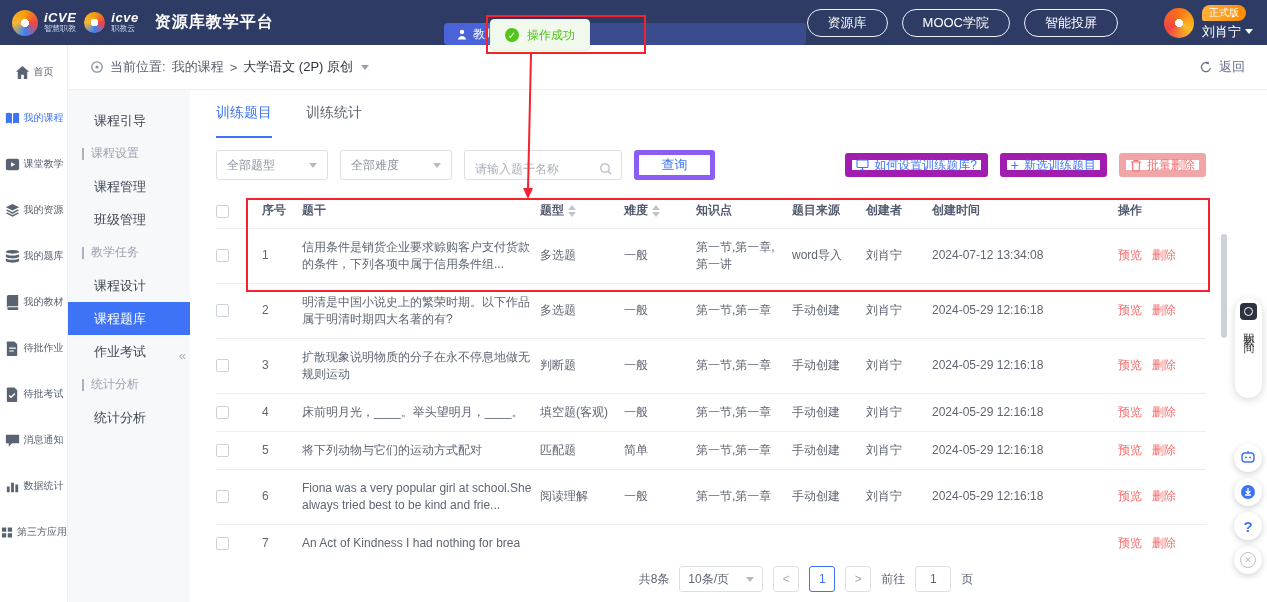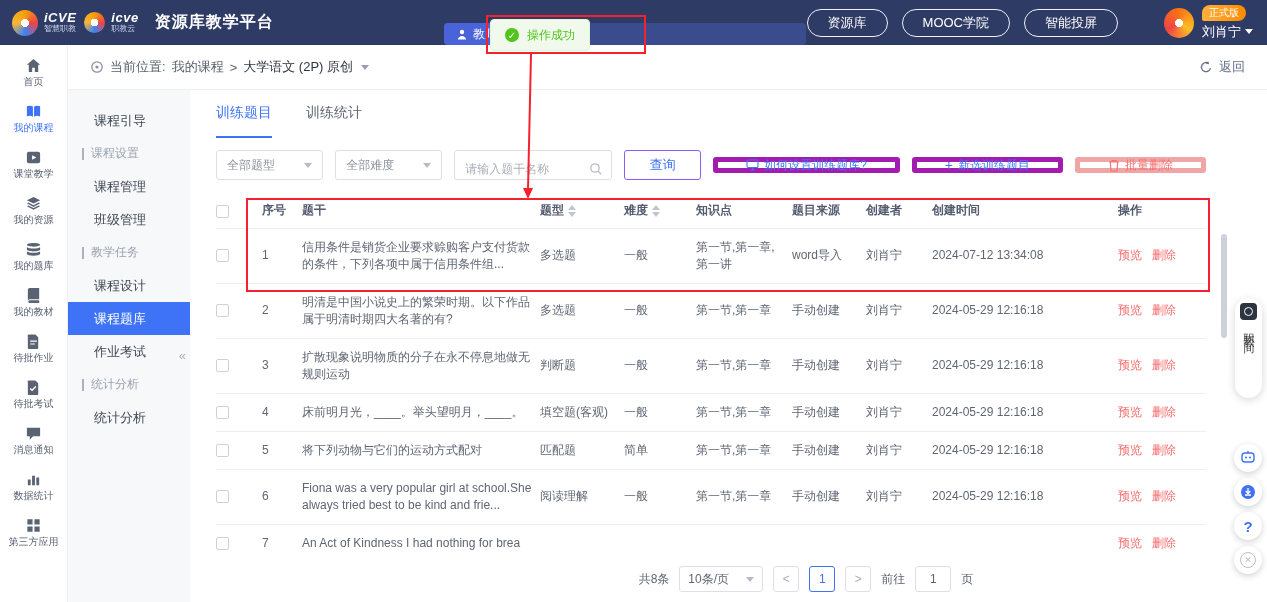--- a/index.html
+++ b/index.html
@@ -29,21 +29,21 @@
   .caret-down{width:0;height:0;border-left:4px solid transparent;border-right:4px solid transparent;border-top:5px solid #fff;display:inline-block;}
 
   
   .toast{position:absolute;left:490px;top:19px;height:32px;background:#f0f9eb;border:1px solid #e1f3d8;border-radius:4px;display:flex;align-items:center;gap:8px;padding:0 14px;z-index:60;}
   .toast-check{width:14px;height:14px;border-radius:50%;background:#52c41a;color:#fff;font-size:10px;display:flex;align-items:center;justify-content:center;flex:none;}
   .toast-check::before{content:"✓";}
   .toast-text{color:#52c41a;font-size:12px;white-space:nowrap;}
 
   
   .icon-rail{position:absolute;left:0;top:45px;width:68px;height:557px;background:#fff;border-right:1px solid #eef0f4;display:flex;flex-direction:column;align-items:center;padding-top:4px;z-index:20;}
-  .rail-item{width:100%;height:46px;display:flex;flex-direction:column;align-items:center;justify-content:center;gap:3px;color:#5a6372;cursor:pointer;}
+  .rail-item{width:100%;height:46px;display:flex;flex-direction:row;align-items:center;justify-content:center;gap:3px;color:#5a6372;cursor:pointer;}
   .rail-item svg{width:17px;height:17px;fill:#5a6372;}
   .rail-item .lbl{font-size:10px;line-height:1;white-space:nowrap;}
   .rail-item.active{color:#3e73f7;}
   .rail-item.active svg{fill:#3e73f7;}
 
   
   .breadcrumb-bar{position:absolute;left:68px;top:45px;width:1199px;height:45px;background:#fff;border-bottom:1px solid #edf0f4;display:flex;align-items:center;padding:0 22px;font-size:13px;color:#5a6270;gap:6px;z-index:10;}
   .bc-current{color:#2f3642;}
   .bc-caret{width:0;height:0;border-left:4px solid transparent;border-right:4px solid transparent;border-top:5px solid #98a0ad;margin-left:2px;cursor:pointer;}
   .back{margin-left:auto;display:flex;gap:6px;align-items:center;color:#66708a;font-size:13px;cursor:pointer;}
@@ -60,23 +60,23 @@
   .main{position:absolute;left:186px;top:90px;width:1077px;height:512px;background:#fff;padding-left:30px;z-index:5;}
   .tabs{height:48px;display:flex;gap:34px;align-items:stretch;font-size:14px;}
   .tab{color:#5f6673;cursor:pointer;display:flex;align-items:center;border-bottom:2px solid transparent;}
   .tab.active{color:#3e73f7;border-bottom-color:#3e73f7;}
   .toolbar{width:990px;margin-top:12px;display:flex;align-items:center;gap:12px;}
   .select{width:112px;height:30px;border:1px solid #dcdfe6;border-radius:3px;display:flex;align-items:center;justify-content:space-between;padding:0 10px;font-size:12px;color:#8b919c;cursor:pointer;background:#fff;}
   .sel-caret{width:0;height:0;border-left:4px solid transparent;border-right:4px solid transparent;border-top:5px solid #b4bac6;}
   .searchbox{width:158px;height:30px;border:1px solid #dcdfe6;border-radius:3px;display:flex;align-items:center;padding:8px 8px 0 10px;background:#fff;}
   .searchbox input{border:none;outline:none;flex:1;font-size:12px;color:#5f6673;min-width:0;font-family:inherit;background:transparent;}
   .searchbox input::placeholder{color:#aab0ba;}
-  .btn-query{width:81px;height:30px;border:1px solid #8b5cf6;color:#3e73f7;border-radius:3px;font-size:13px;background:#fff;cursor:pointer;font-family:inherit;}
+  .btn-query{width:81px;height:30px;border:5px solid #8b5cf6;color:#3e73f7;border-radius:3px;font-size:13px;background:#fff;cursor:pointer;font-family:inherit;}
   .toolbar-right{margin-left:auto;display:flex;gap:12px;align-items:center;}
-  .btn-line{height:16px;border:5px solid #a21caf;color:#3e73f7;border-radius:3px;display:flex;align-items:center;gap:5px;padding:0 28px;font-size:12px;background:#fff;cursor:pointer;white-space:nowrap;}
+  .btn-line{height:24px;border:7px solid #a21caf;color:#3e73f7;border-radius:3px;display:flex;align-items:center;gap:5px;padding:0 4px;font-size:12px;background:#fff;cursor:pointer;white-space:nowrap;}
   .btn-danger{border-color:#f0a6a6;color:#f56c6c;}
   .plus{font-size:14px;line-height:1;}
 
   
   .table-wrap{width:990px;height:358px;overflow:hidden;margin-top:14px;}
   table{width:990px;border-collapse:collapse;table-layout:fixed;}
   th{height:34px;font-weight:bold;font-size:12px;color:#515a6e;text-align:left;border-bottom:1px solid #ebeef5;padding-right:6px;white-space:nowrap;}
   td{font-size:12px;color:#5f6673;border-bottom:1px solid #ebeef5;vertical-align:middle;padding:10px 6px 10px 0;line-height:17px;word-break:break-all;}
   .checkbox{width:13px;height:13px;border:1px solid #ccd1da;border-radius:2px;background:#fff;display:inline-block;cursor:pointer;vertical-align:middle;}
   .sort{display:inline-flex;flex-direction:column;gap:2px;margin-left:4px;vertical-align:middle;cursor:pointer;}

